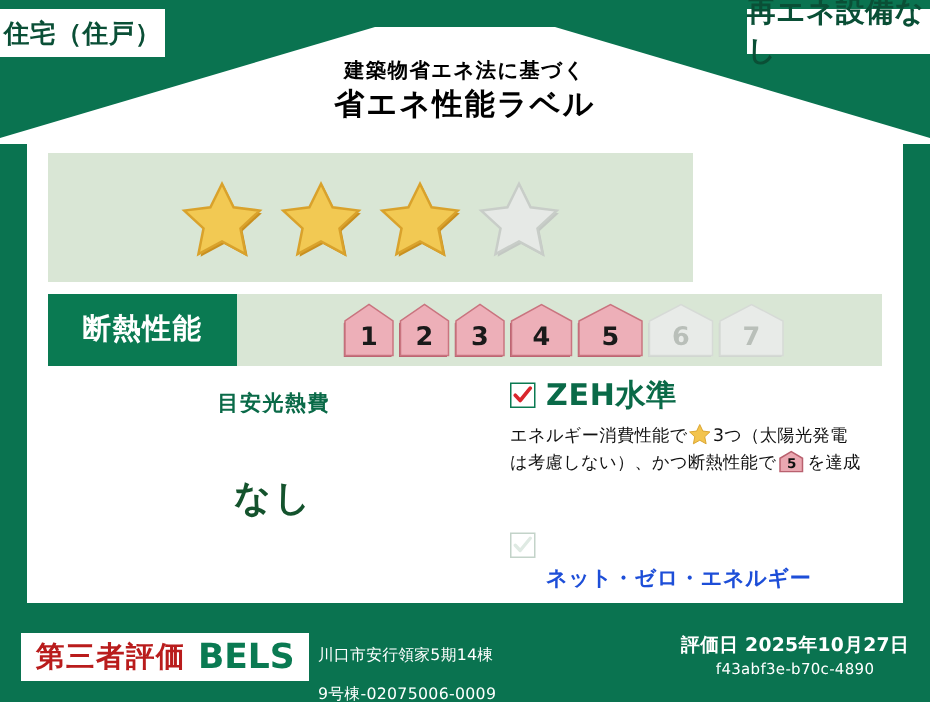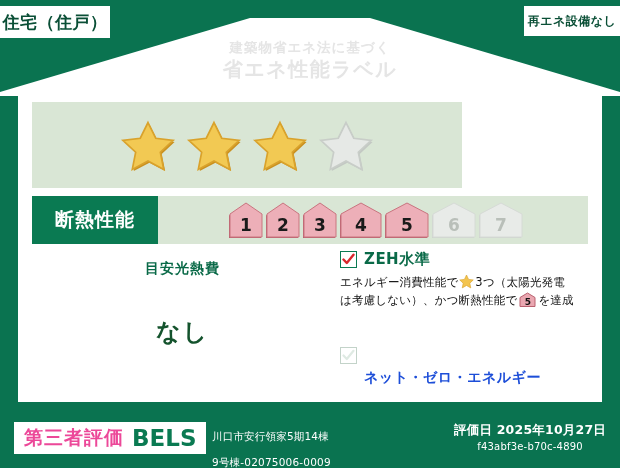--- a/index.html
+++ b/index.html
@@ -22,26 +22,26 @@
     position:absolute;left:0;top:0;width:620px;height:96px;
   }
   
   .corner-tab{
     position:absolute;top:6px;background:#ffffff;
     color:#0a4f36;font-weight:bold;
     display:flex;align-items:center;justify-content:center;
     letter-spacing:0.5px;
   }
   .tab-left{left:0;width:110px;height:32px;font-size:17px;}
-  .tab-right{right:0;width:96px;height:30px;font-size:12px;}
+  .tab-right{right:0;width:122px;height:30px;font-size:19px;}
 
   
   .title-wrap{
     position:absolute;left:0;top:40px;width:620px;text-align:center;
-    color:#e5e5e5;
+    color:#000000;
   }
   .title-sub{font-size:13.5px;font-weight:bold;letter-spacing:1px;line-height:1.1;}
   .title-main{font-size:20px;font-weight:bold;letter-spacing:1.5px;margin-top:3px;line-height:1.1;}
 
   
   .body-card{
     position:absolute;left:18px;top:92px;width:584px;height:310px;
     background:#ffffff;
   }
 
@@ -97,21 +97,21 @@
   }
 
   .zeh-block{position:absolute;left:322px;top:-2px;width:250px;}
   .zeh-head{display:flex;align-items:center;gap:7px;}
   .chk{
     width:17px;height:17px;border:1.5px solid #0a7a52;background:#fff;
     position:relative;box-sizing:border-box;flex:none;
   }
   .chk svg{position:absolute;left:1px;top:1px;}
   .chk.off{border-color:#c3d3c9;}
-  .zeh-title{color:#0a6a48;font-size:15px;font-weight:bold;letter-spacing:0.5px;}
+  .zeh-title{color:#0a6a48;font-size:20px;font-weight:bold;letter-spacing:0.5px;}
   .zeh-desc{
     margin-top:5px;font-size:11.5px;color:#111;line-height:1.55;letter-spacing:0.2px;
   }
   .inline-star{vertical-align:-3px;margin:0 1px;}
   .inline-house{
     display:inline-block;position:relative;width:17px;height:15px;
     vertical-align:-3px;margin:0 2px;
   }
   .inline-house .hnum{
     position:absolute;left:0;right:0;bottom:0px;text-align:center;
@@ -121,21 +121,21 @@
   .nze-label{color:#1d4ed8;font-size:14px;font-weight:bold;letter-spacing:0.5px;margin-top:45px;}
 
   
   .footer{
     position:absolute;left:0;bottom:0;width:620px;height:58px;
   }
   .bels-box{
     position:absolute;left:14px;top:12px;height:32px;
     background:#fff;display:flex;align-items:center;padding:0 10px;gap:8px;
   }
-  .bels-jp{color:#ec4899;font-size:19px;font-weight:bold;letter-spacing:1px;}
+  .bels-jp{color:#b91c1c;font-size:19px;font-weight:bold;letter-spacing:1px;}
   .bels-en{color:#0a7a52;font-size:23px;font-weight:bold;letter-spacing:0px;}
   .addr{
     position:absolute;left:212px;top:20px;color:#fff;font-size:10.5px;
     letter-spacing:0.2px;display:flex;gap:12px;flex-direction:column;
   }
   .dateblock{
     position:absolute;right:14px;top:12px;text-align:center;color:#fff;
   }
   .date-main{font-size:12.5px;font-weight:bold;letter-spacing:0.2px;}
   .date-id{font-size:10px;margin-top:2px;letter-spacing:0.2px;}

